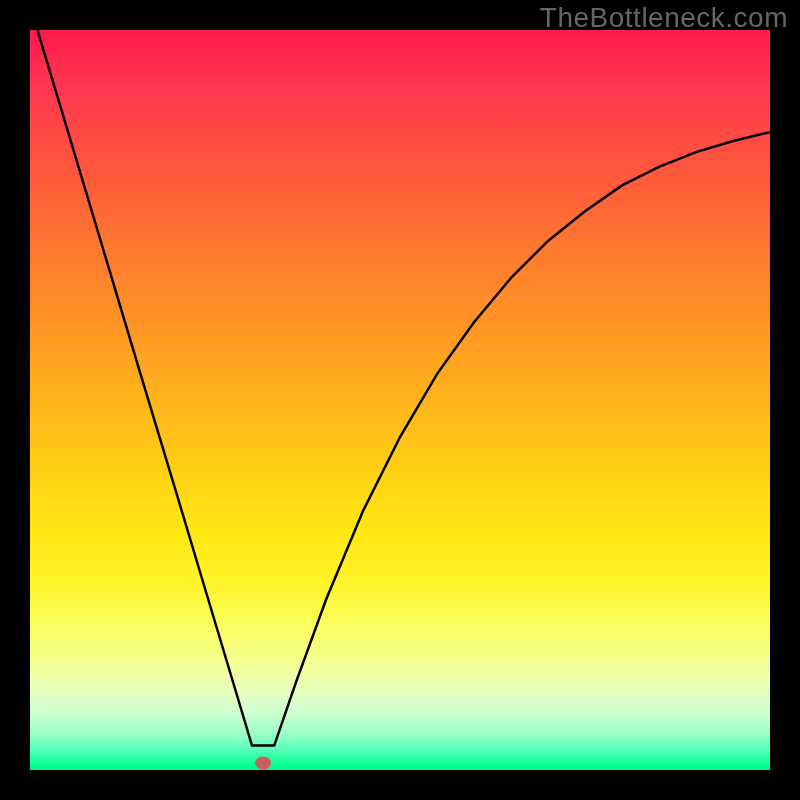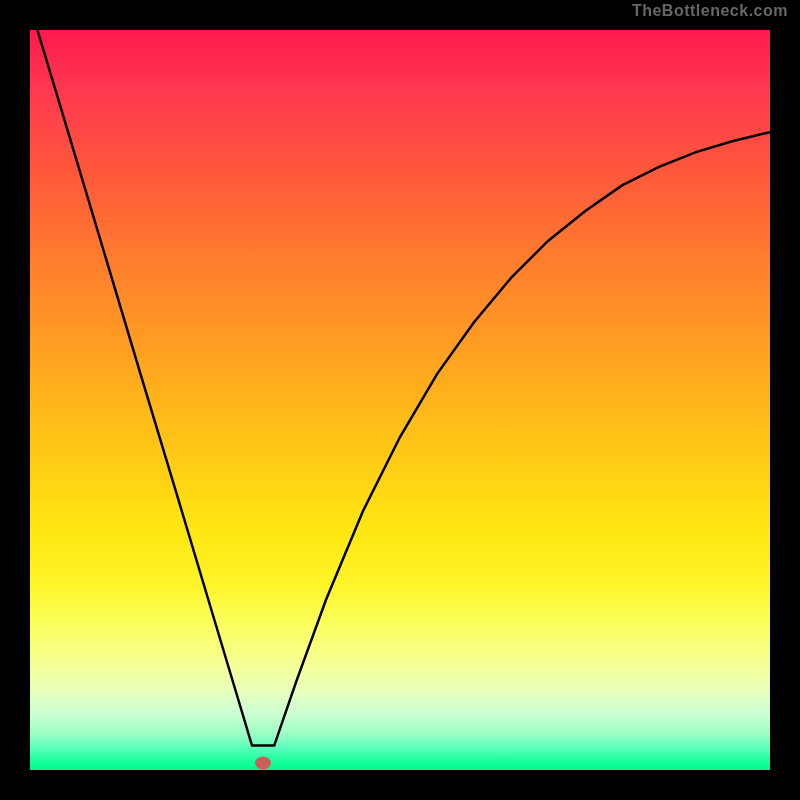--- a/index.html
+++ b/index.html
@@ -14,22 +14,22 @@
     position: relative;
     width: 800px;
     height: 800px;
     background: #000;
   }
   .watermark {
     position: absolute;
     top: 2px;
     right: 12px;
     color: #666;
-    font-size: 16px;
-    font-weight: 700;
+    font-size: 28px;
+    font-weight: 400;
     letter-spacing: 0.5px;
     z-index: 10;
     text-align: center;
   }
   .plot {
     position: absolute;
     left: 30px;
     top: 30px;
     width: 740px;
     height: 740px;

